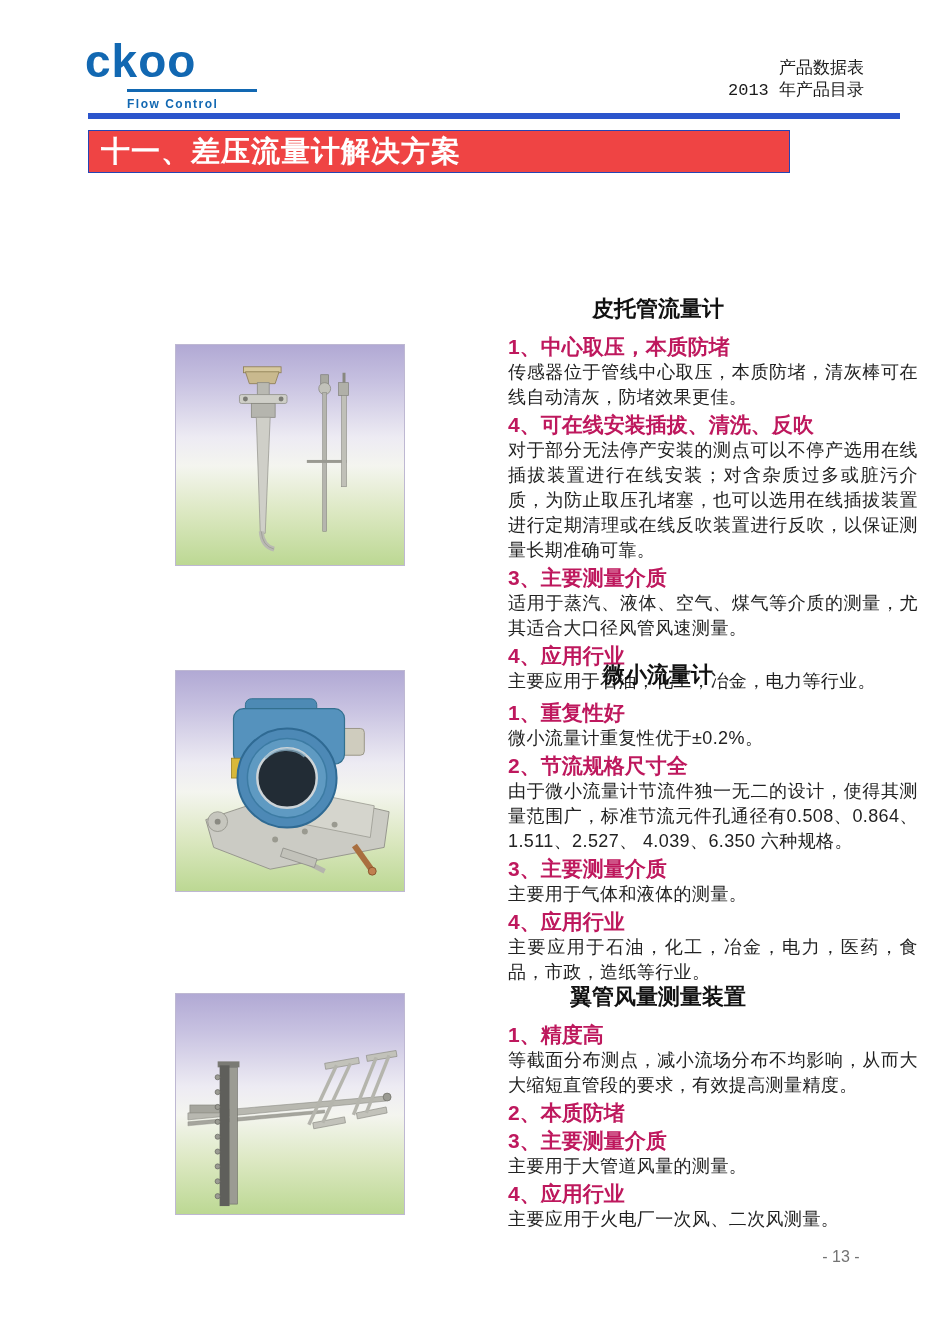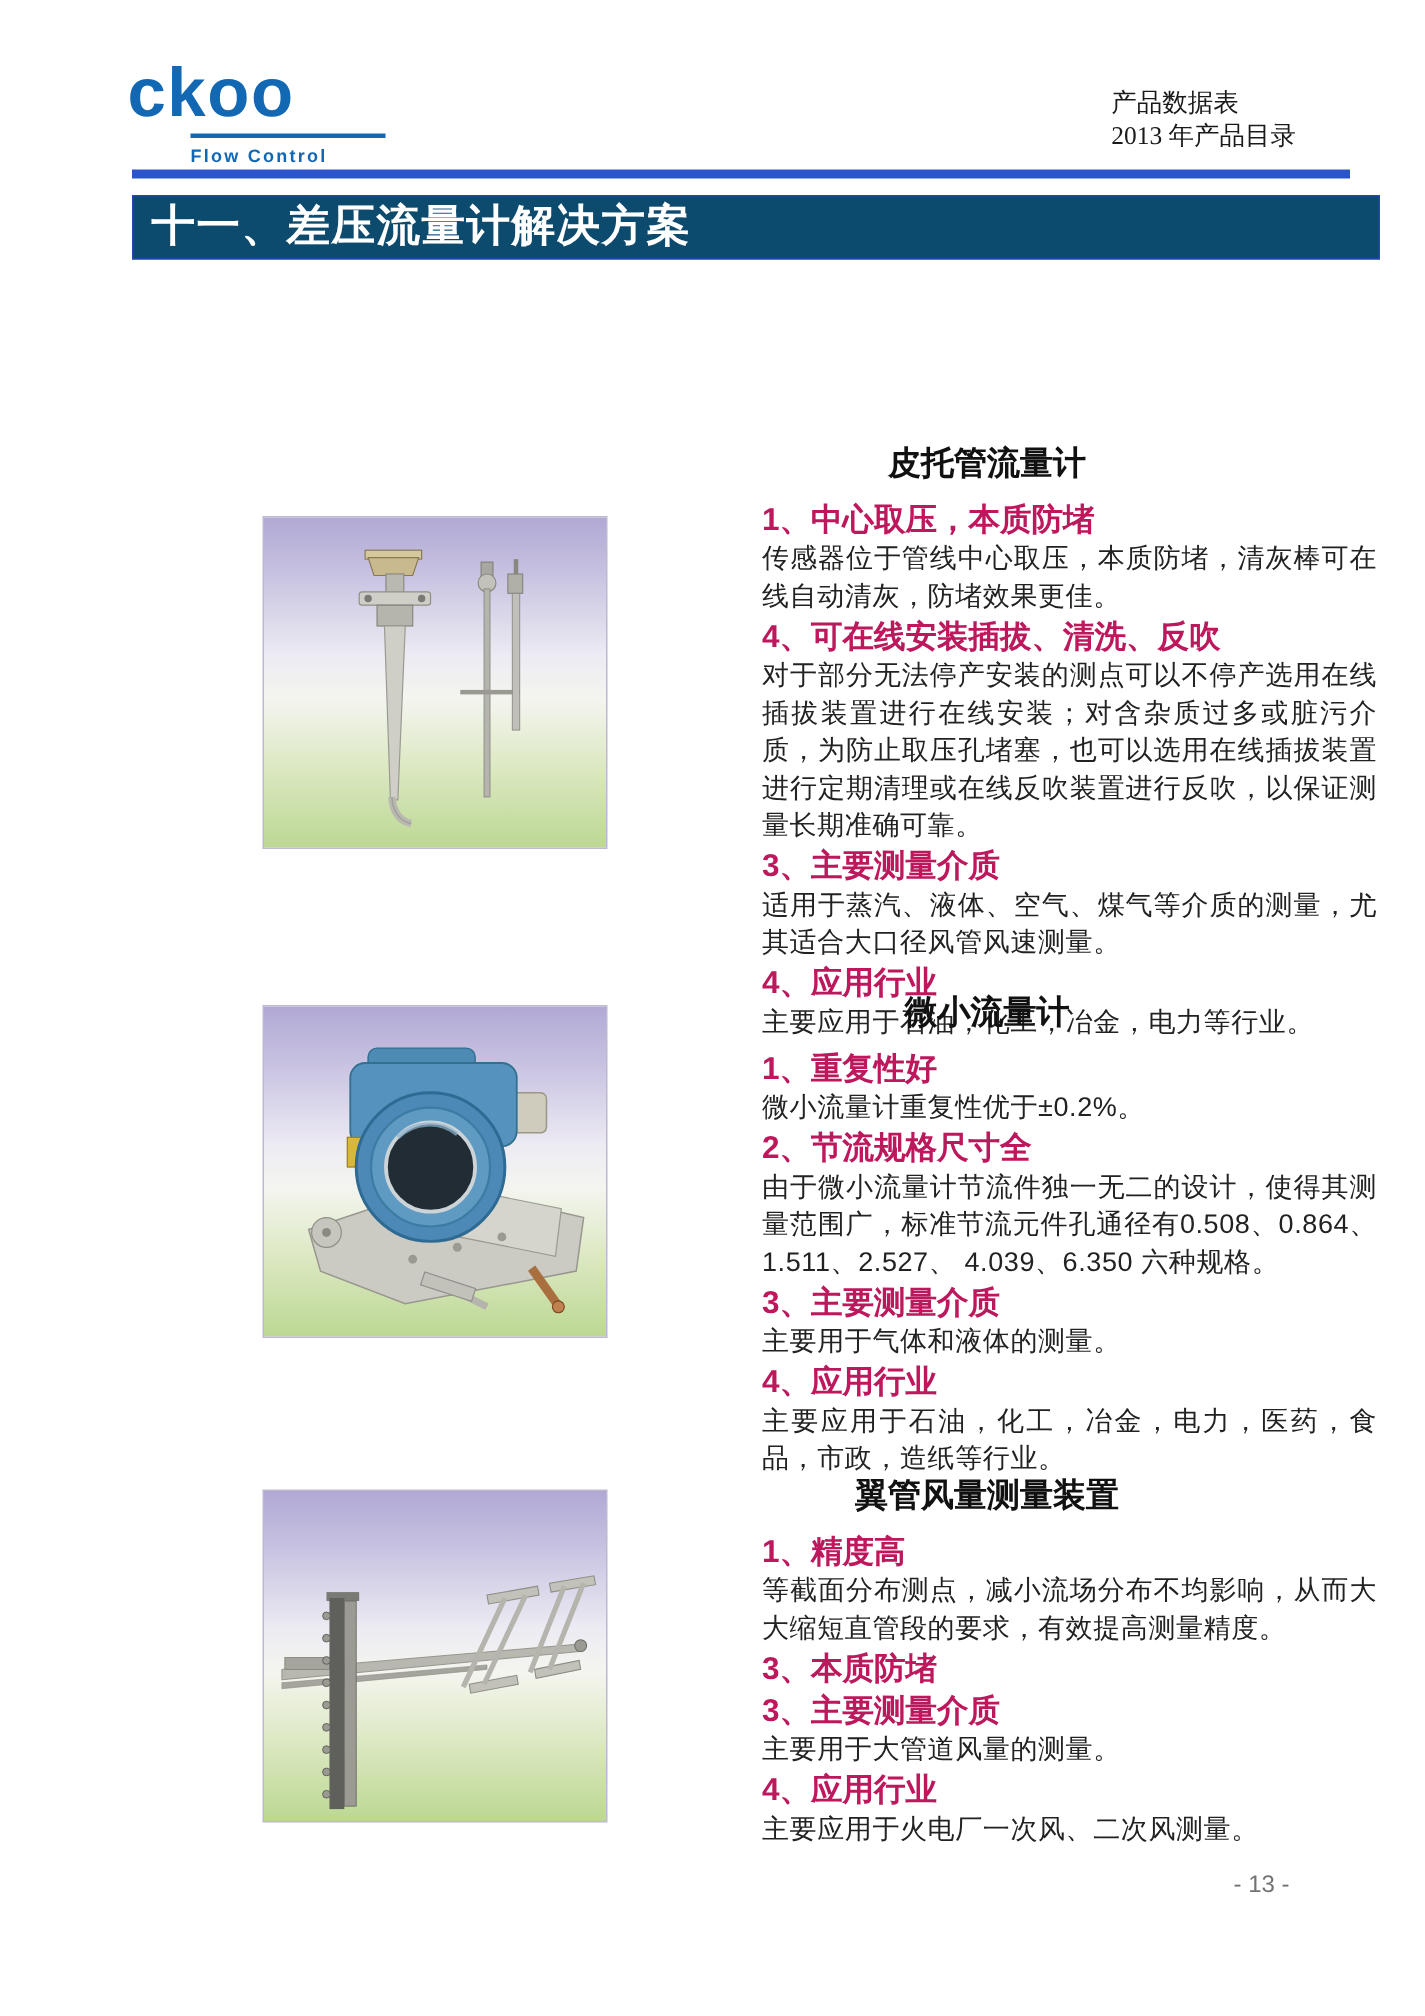--- a/index.html
+++ b/index.html
@@ -7,27 +7,27 @@
     position:relative;width:950px;height:1344px;background:#ffffff;
     margin:0 auto;overflow:hidden;
     font-family:"Liberation Sans",sans-serif;color:#1c1c1c;
   }
   
   .logo{position:absolute;left:85px;top:38px;}
   .logo-name{font-size:46px;font-weight:bold;color:#1268b2;line-height:1;letter-spacing:1px;}
   .logo-rule{width:130px;height:3px;background:#1268b2;margin:5px 0 5px 42px;}
   .logo-sub{margin-left:42px;font-size:12px;font-weight:bold;color:#1268b2;letter-spacing:1.5px;}
   .doc-meta{
-    position:absolute;right:86px;top:58px;
-    font-family:Liberation Serif, serif;font-size:17px;line-height:22px;color:#1a1a1a;
+    position:absolute;right:86px;top:58px;text-align:right;
+    font-family:Liberation Mono, monospace;font-size:17px;line-height:22px;color:#1a1a1a;
   }
   .top-rule{position:absolute;left:88px;top:113px;width:812px;height:6px;background:#2b55cc;}
   .chapter-bar{
-    position:absolute;left:88px;top:130px;width:832px;height:43px;
-    background:#0c4a6e;border:1px solid #2545b4;box-sizing:border-box;
+    position:absolute;left:88px;top:130px;width:702px;height:43px;
+    background:#ef4444;border:1px solid #2545b4;box-sizing:border-box;
   }
   .chapter-bar .t{
     color:#ffffff;font-size:29px;font-weight:bold;line-height:41px;padding-left:12px;
     letter-spacing:1px;white-space:nowrap;
   }
   
   .section{position:absolute;left:508px;width:410px;}
   .sec-title{font-size:22px;font-weight:bold;text-align:center;margin:0 110px 9px 0;color:#111;}
   .item-h{font-size:21px;font-weight:bold;line-height:27px;margin-top:1px;color:#be185d;}
   .item-b{font-size:18px;line-height:25px;color:#222;letter-spacing:0.4px;text-align:justify;}
@@ -171,21 +171,21 @@
     <div class="item-h">3、主要测量介质</div>
     <div class="item-b">主要用于气体和液体的测量。</div>
     <div class="item-h">4、应用行业</div>
     <div class="item-b">主要应用于石油，化工，冶金，电力，医药，食品，市政，造纸等行业。</div>
   </div>
 
   <div class="section" style="top:982px;">
     <div class="sec-title">翼管风量测量装置</div>
     <div class="item-h">1、精度高</div>
     <div class="item-b">等截面分布测点，减小流场分布不均影响，从而大大缩短直管段的要求，有效提高测量精度。</div>
-    <div class="item-h">3、本质防堵</div>
+    <div class="item-h">2、本质防堵</div>
     <div class="item-h">3、主要测量介质</div>
     <div class="item-b">主要用于大管道风量的测量。</div>
     <div class="item-h">4、应用行业</div>
     <div class="item-b">主要应用于火电厂一次风、二次风测量。</div>
   </div>
 
   <div class="page-num">- 13 -</div>
 
 </div>
 

